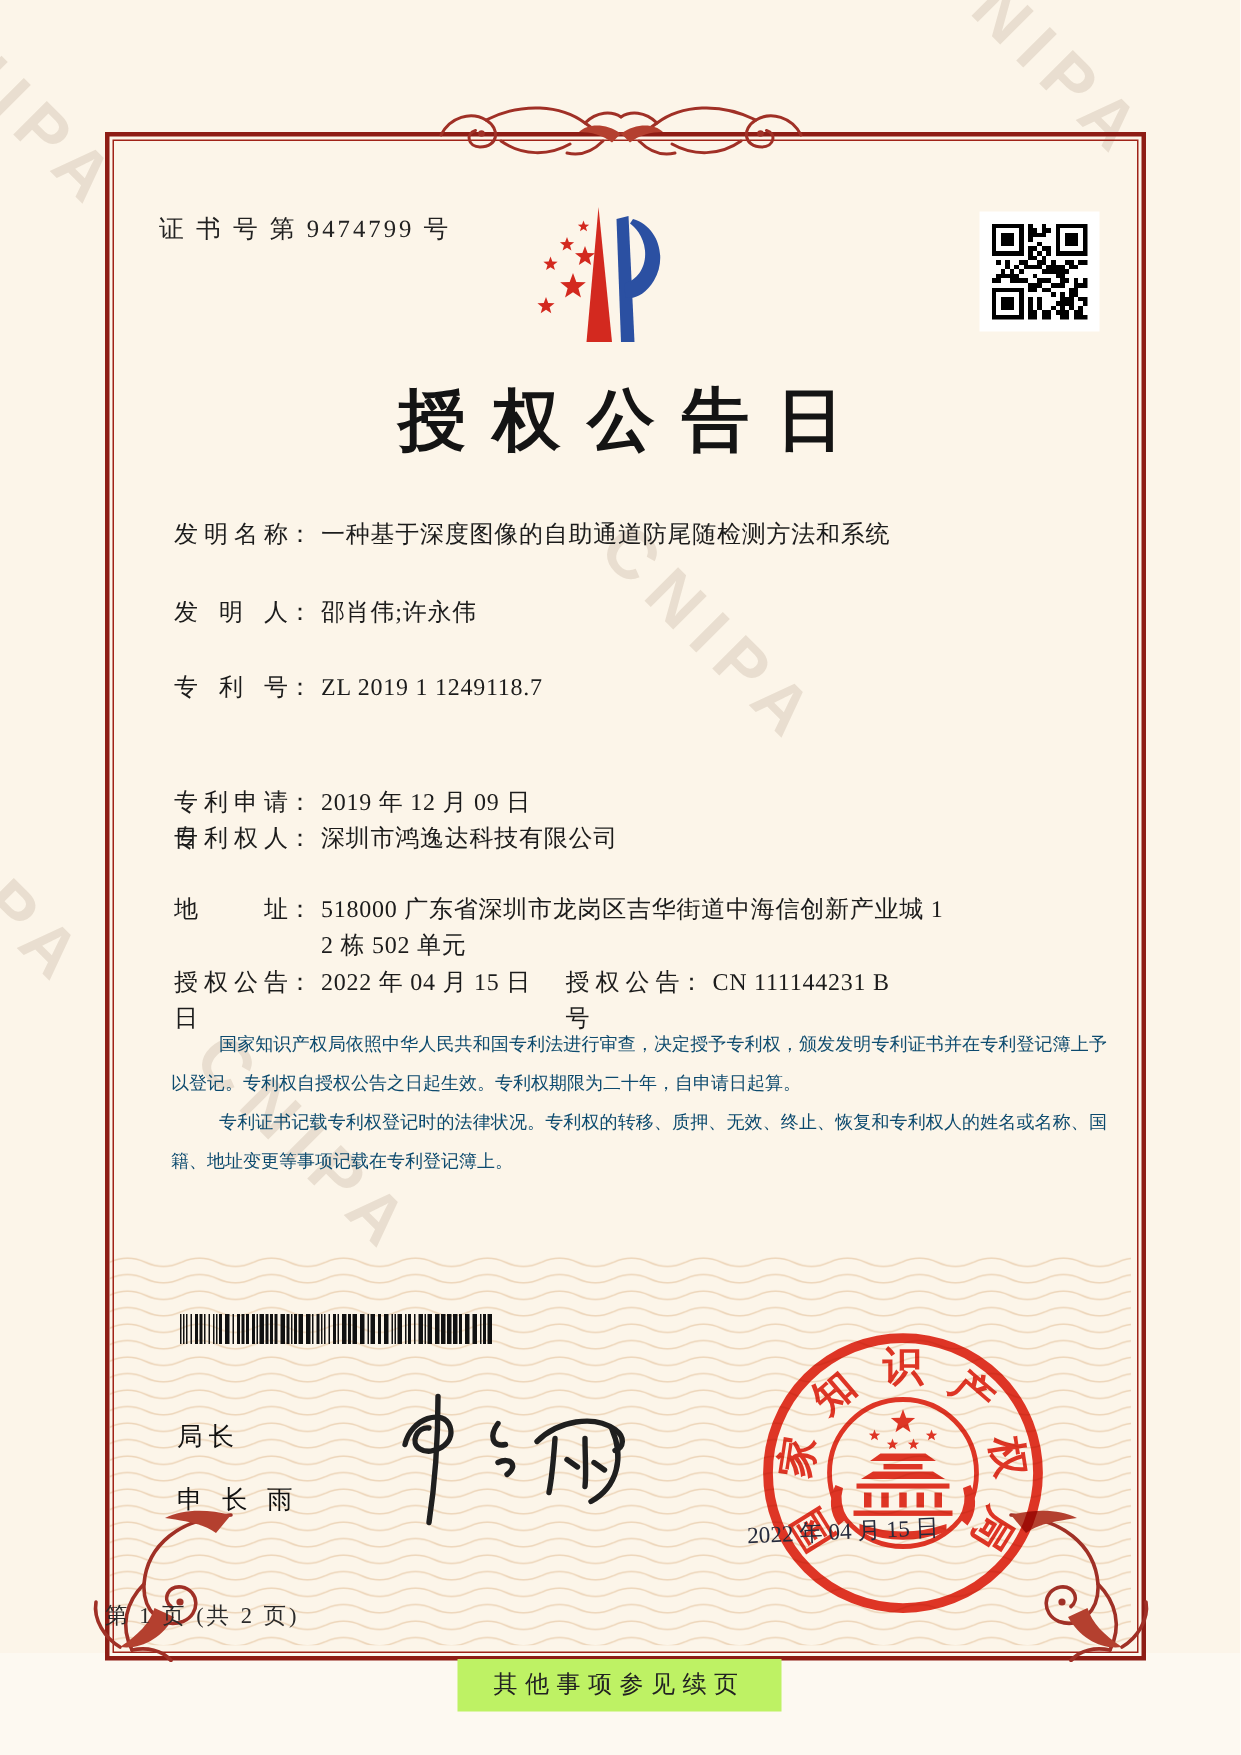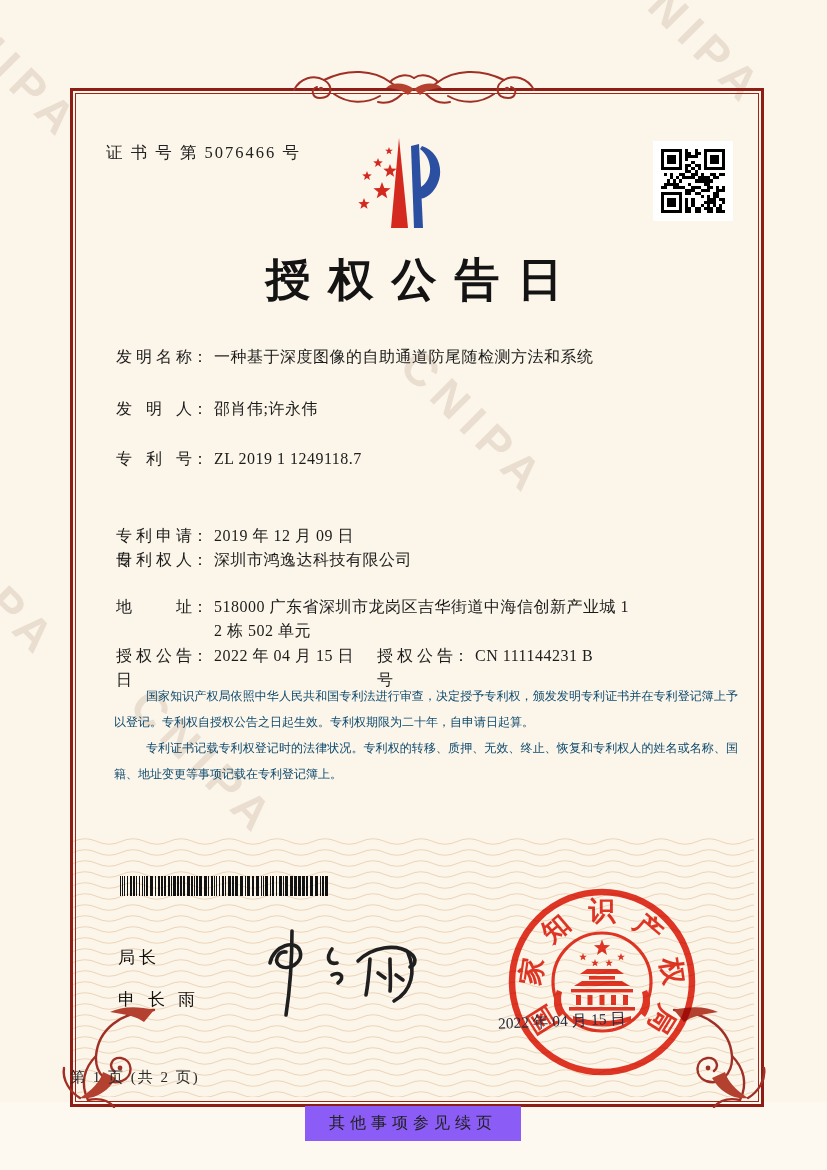--- a/index.html
+++ b/index.html
@@ -29,21 +29,21 @@
   .paras p{margin:0;text-indent:32px;}
   .barcode{position:absolute;left:120px;top:876px;z-index:4;}
   .sig-title{position:absolute;left:118px;top:946px;font-size:17px;letter-spacing:4px;color:#111;z-index:4;}
   .sig-name{position:absolute;left:118px;top:988px;font-size:17px;letter-spacing:13px;color:#111;z-index:4;}
   .sig-script{position:absolute;left:240px;top:925px;z-index:4;}
   .seal{position:absolute;left:505px;top:885px;z-index:6;mix-blend-mode:multiply;opacity:0.94;}
   .seal-date{position:absolute;left:498px;top:1010px;width:180px;font-size:15.5px;color:#262b3c;
              transform:rotate(-2.4deg);z-index:7;white-space:nowrap;z-index:7;}
   .page-indicator{position:absolute;left:70px;top:1068px;width:688px;text-align:left;font-size:15px;
                   letter-spacing:2px;color:#2a2a2a;z-index:4;}
-  .note-box{position:absolute;left:413px;top:1106px;transform:translateX(-50%);background:#8b5cf6;
+  .note-box{position:absolute;left:413px;top:1106px;transform:translateX(-50%);background:#bef264;
             padding:7px 24px;z-index:4;}
   .note-text{font-size:16px;letter-spacing:5px;color:#222;}
 </style>
 </head>
 <body>
 
 <div class="page">
 
   <div id="wm-layer">
       <span class="wm" style="left: -38px; top: -18px;">CNIPA</span>
@@ -92,21 +92,21 @@
       <path d="M38 96 C48 94 58 96 64 103"></path>
       <circle cx="70" cy="64" r="2.4" fill="#a03026" stroke="none"></circle>
       <path d="M104 6 C88 2 72 2 60 8 C74 10 86 12 94 18 Z" fill="#b4402f" stroke="none"></path>
     </g>
   </svg>
 
   <svg class="orn" style="left:668px;top:1004px" width="110" height="104" viewBox="0 0 110 104">
     <use href="#cfl" transform="translate(110,0) scale(-1,1)"></use>
   </svg>
 
-  <div class="cert-number">证 书 号 第 5076466 号</div>
+  <div class="cert-number">证 书 号 第 9474799 号</div>
 
   <svg class="logo" width="100" height="104" viewBox="0 0 100 104">
     <polygon points="57,4 66,94 49,94" fill="#d3291f"></polygon>
     <polygon points="69,12 77,10 81,94 72,94" fill="#2b50a2"></polygon>
     <path d="M80 12 C97 17 103 38 94 53 C88 63 80 66 75 64 L74 55 C83 53 89 44 88 33 C87 23 81 17 78 15 Z" fill="#2b50a2"></path>
     <g id="logo-stars">
         <polygon points="47.00,13.00 47.99,15.64 50.80,15.76 48.60,17.52 49.35,20.24 47.00,18.68 44.65,20.24 45.40,17.52 43.20,15.76 46.01,15.64" fill="#d3291f"></polygon>
         <polygon points="36.00,24.00 37.23,27.30 40.76,27.45 38.00,29.65 38.94,33.05 36.00,31.10 33.06,33.05 34.00,29.65 31.24,27.45 34.77,27.30" fill="#d3291f"></polygon>
         <polygon points="48.00,30.00 49.73,34.62 54.66,34.84 50.80,37.91 52.11,42.66 48.00,39.94 43.89,42.66 45.20,37.91 41.34,34.84 46.27,34.62" fill="#d3291f"></polygon>
         <polygon points="25.00,37.00 26.23,40.30 29.76,40.45 27.00,42.65 27.94,46.05 25.00,44.10 22.06,46.05 23.00,42.65 20.24,40.45 23.77,40.30" fill="#d3291f"></polygon>

